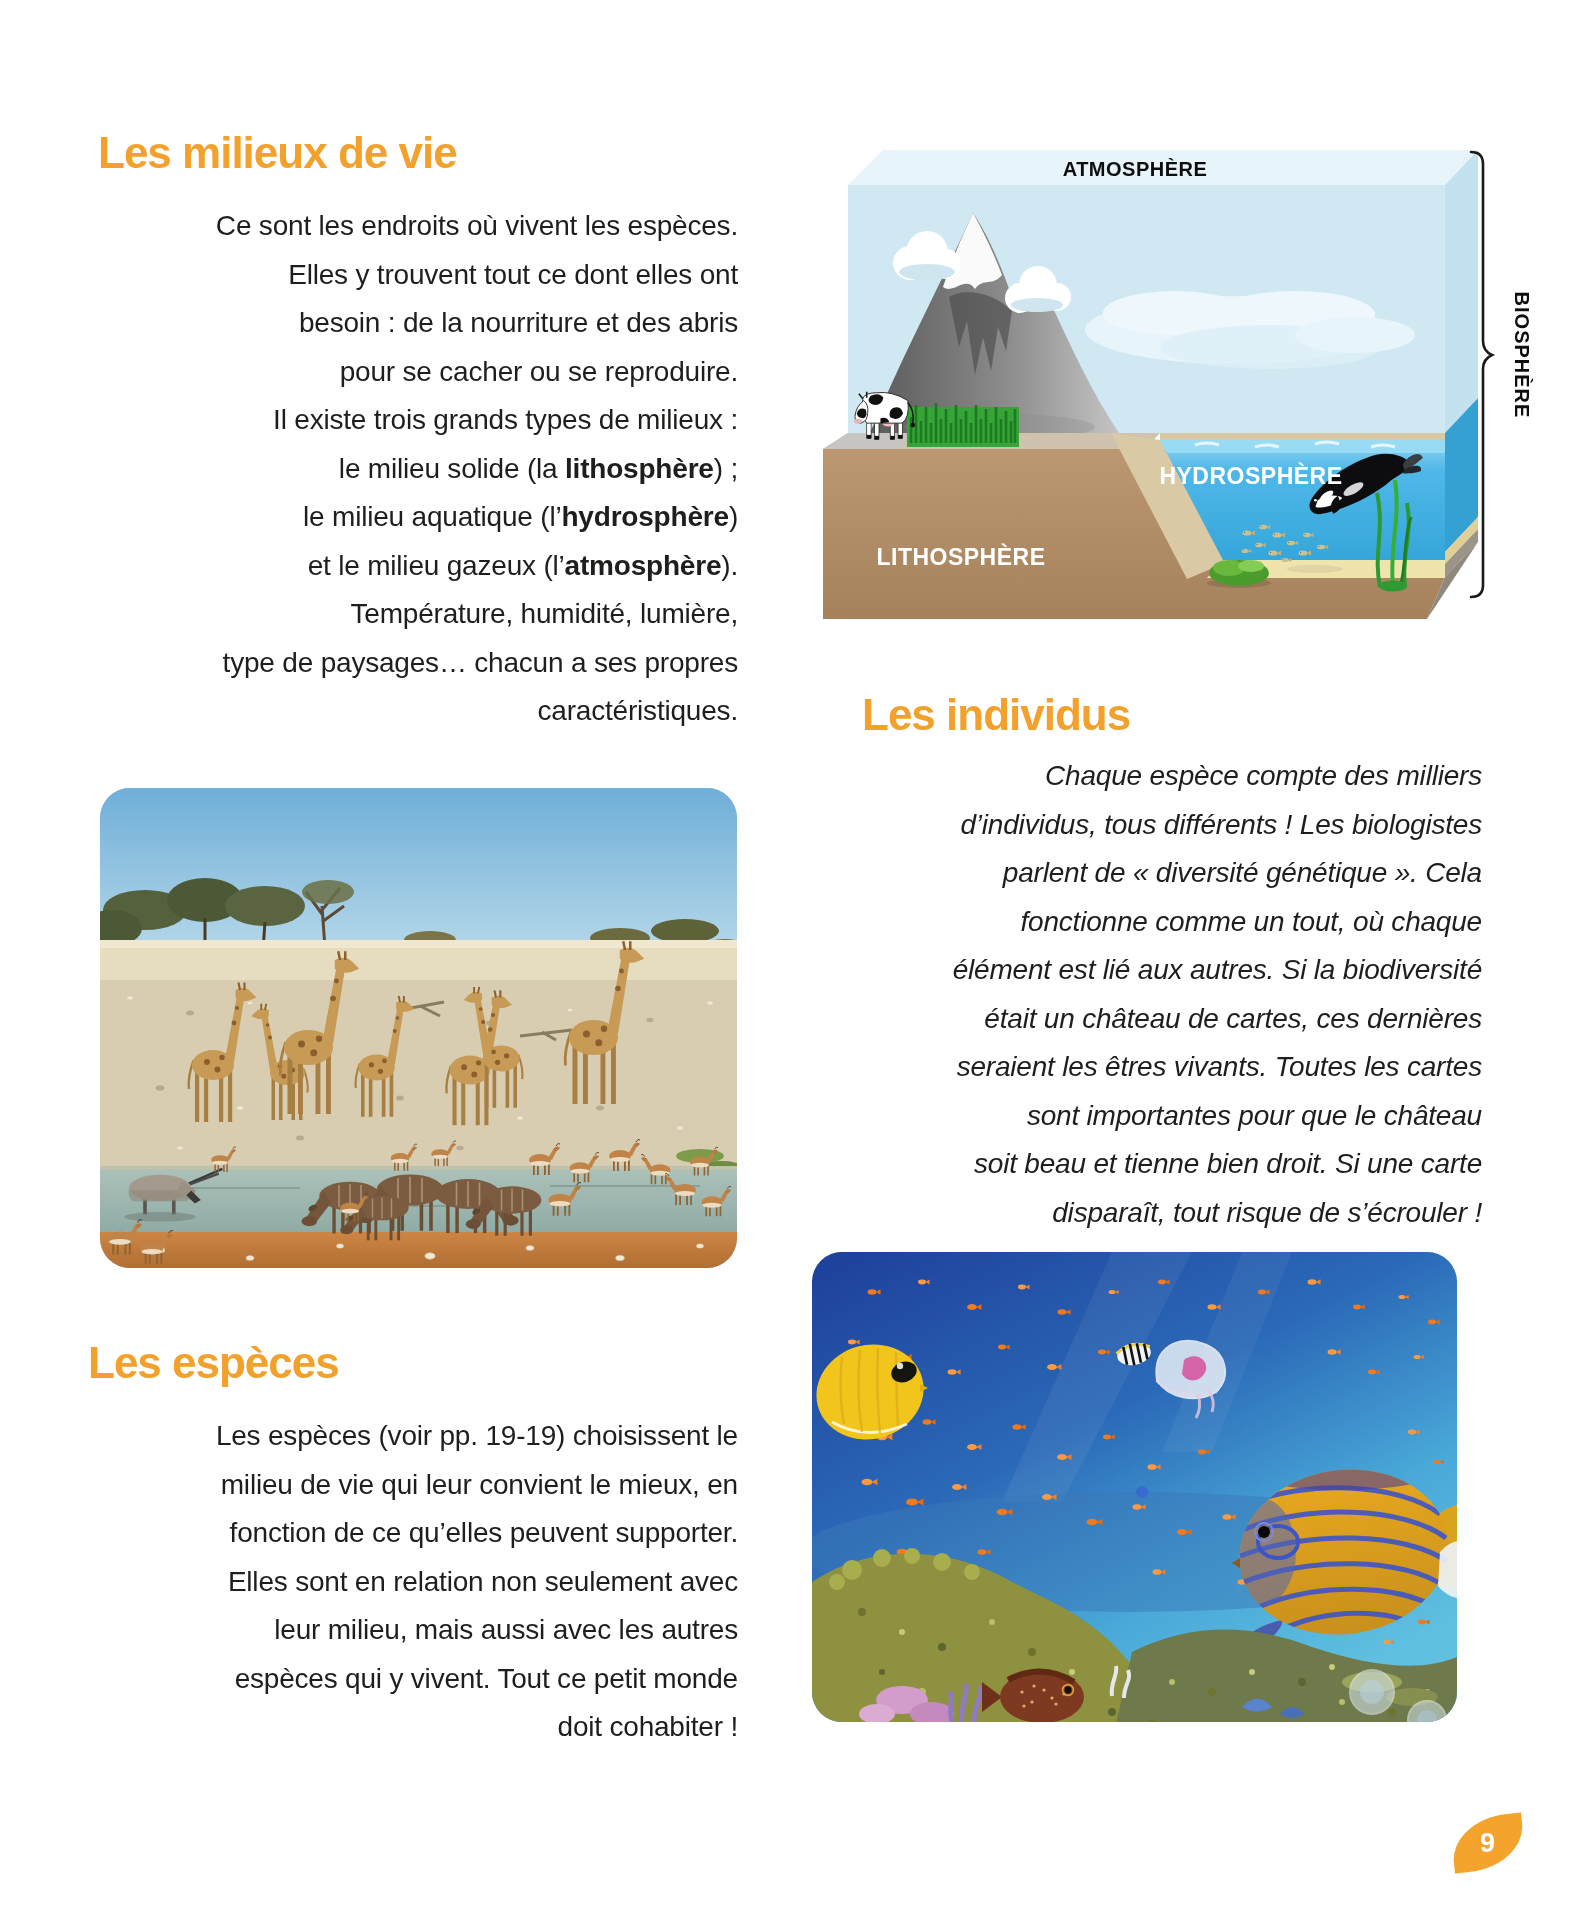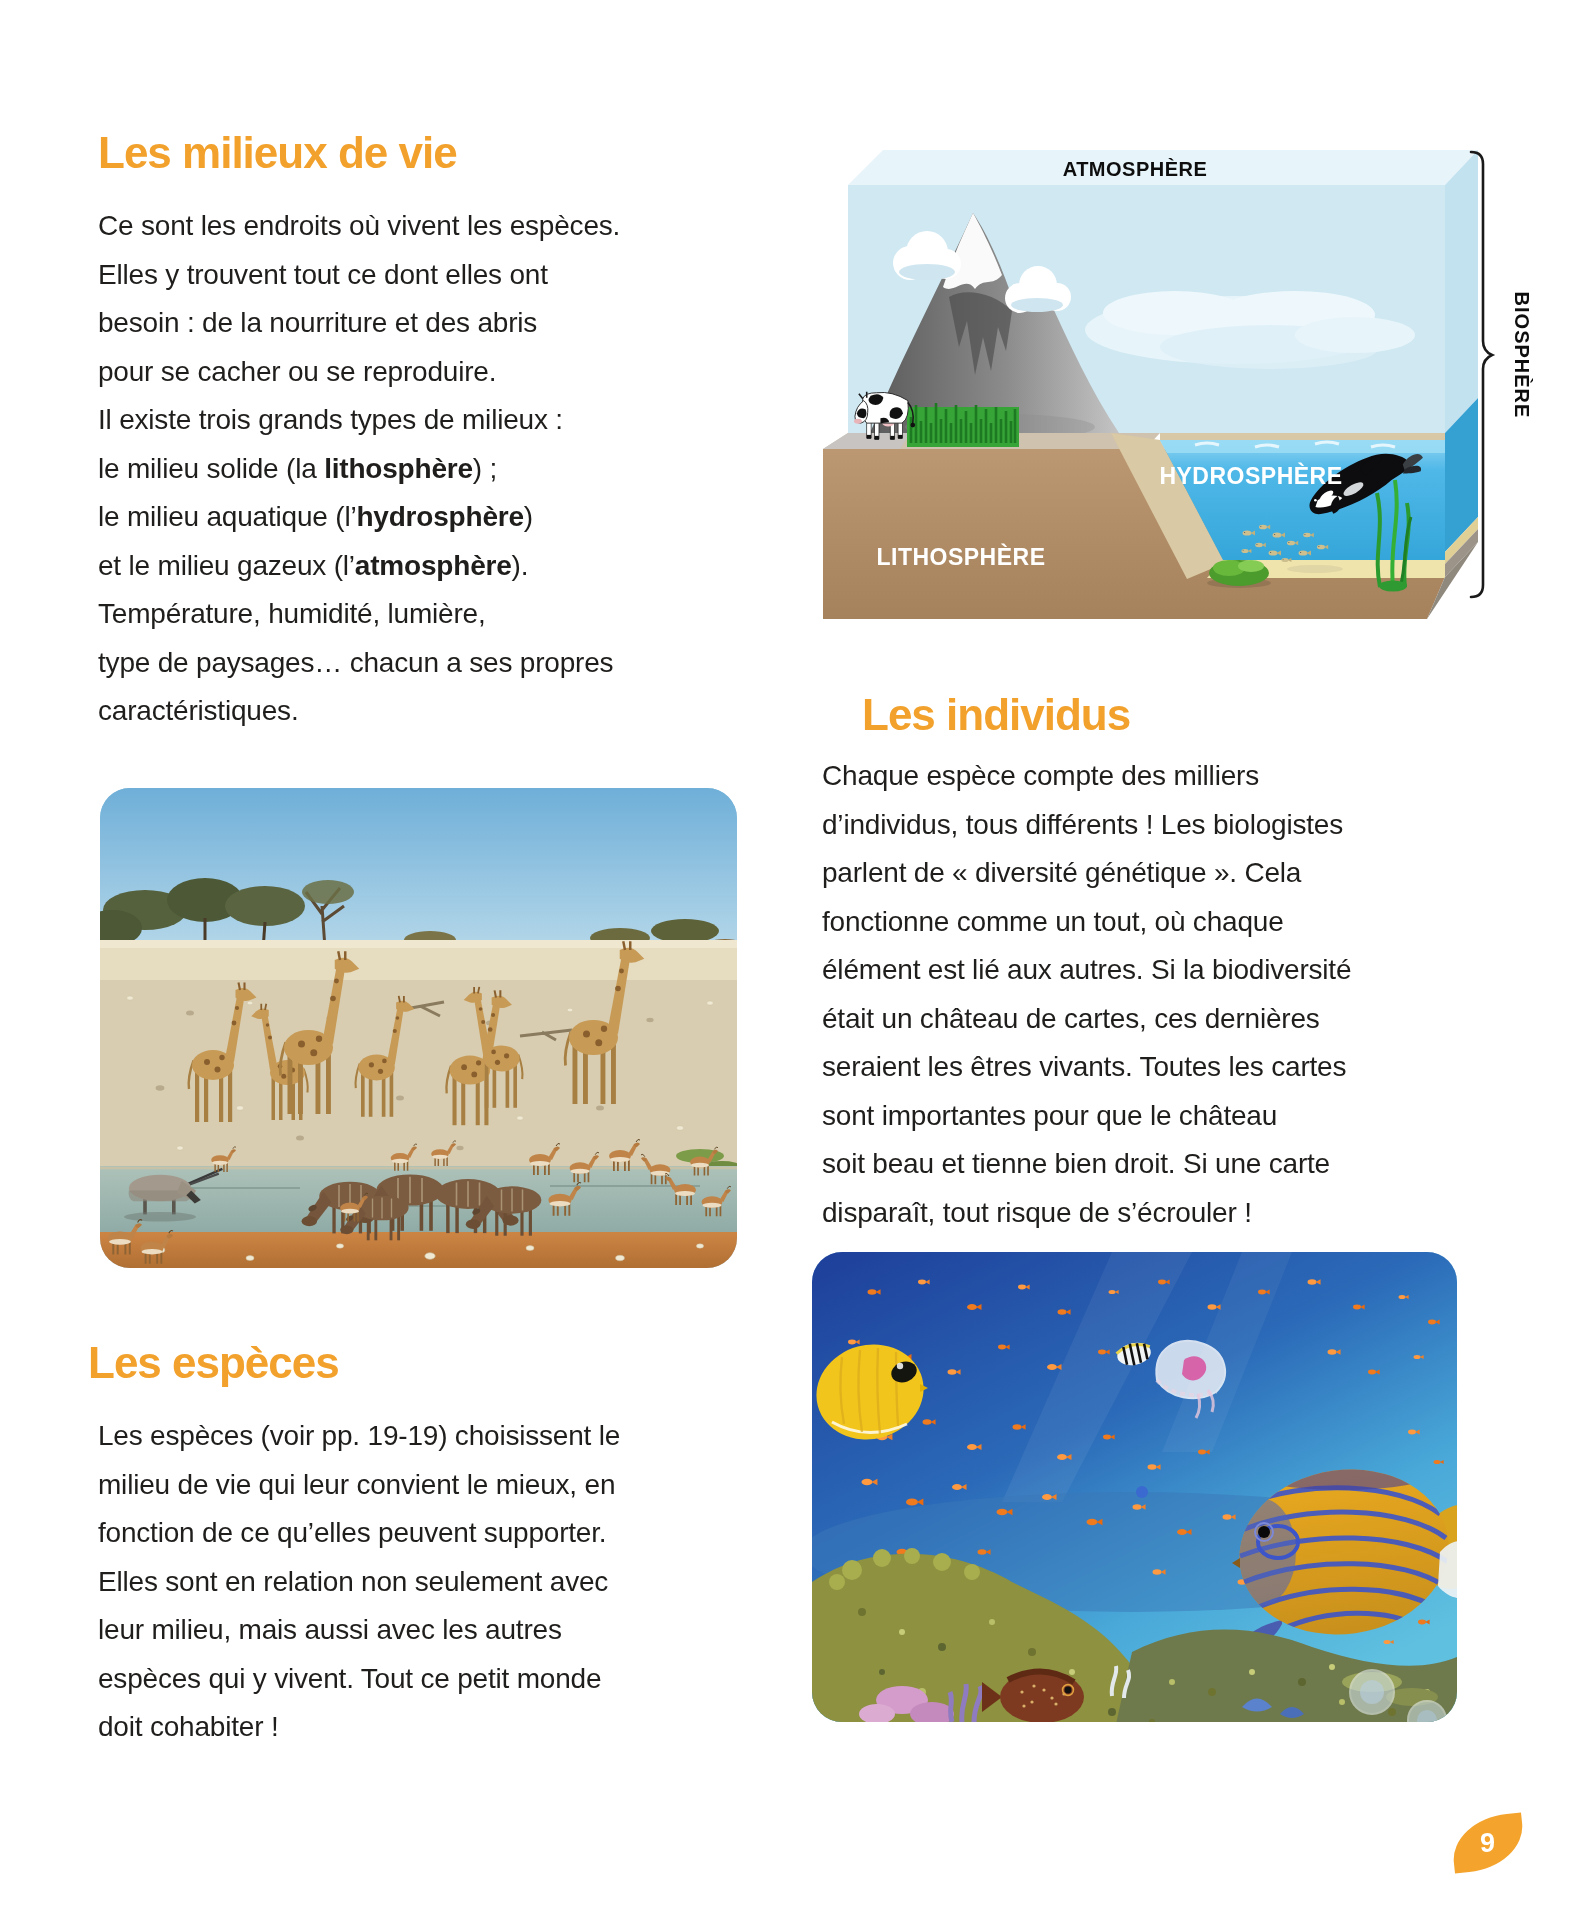--- a/index.html
+++ b/index.html
@@ -7,21 +7,21 @@
     position:relative;width:1592px;height:1930px;background:#ffffff;
     font-family:"Liberation Sans",sans-serif;color:#1f1e1c;overflow:hidden;border-radius:11px;
   }
   .abs{position:absolute;}
   h1.sec{
     margin:0;font-size:44px;font-weight:bold;letter-spacing:-1px;
     color:#f2a12c;font-family:"Liberation Sans",sans-serif;
   }
   .body-text{
     margin:0;font-size:28px;line-height:48.5px;letter-spacing:-0.2px;
-    white-space:pre-line;color:#1f1e1c;
+    white-space:pre-line;color:#1f1e1c;text-align:right;
   }
   .body-text b{font-weight:bold;}
   .photo{
     border-radius:30px;overflow:hidden;background:#9ec7dd;
   }
   .photo svg{display:block;width:100%;height:100%;}
   .leaf{
     background:#f4a42c;border-radius:80% 0 80% 0;
     transform:rotate(-6deg);
     display:flex;align-items:center;justify-content:center;
@@ -421,21 +421,21 @@
     <text x="320" y="41" font-size="20" font-weight="bold" fill="#0e0e0e" text-anchor="middle" letter-spacing="0.5">ATMOSPHÈRE</text>
     <text x="436" y="349" font-size="23" font-weight="bold" fill="#ffffff" text-anchor="middle" letter-spacing="0.5">HYDROSPHÈRE</text>
     <text x="146" y="430" font-size="23" font-weight="bold" fill="#ffffff" text-anchor="middle" letter-spacing="0.5">LITHOSPHÈRE</text>
 
     <path d="M656 17 Q668 17 668 29 L668 206 Q668 216 677 220 Q668 224 668 234 L668 450 Q668 462 656 462" stroke="#1a1a1a" stroke-width="2.6" fill="none" stroke-linecap="round"></path>
     <text x="700" y="220" font-size="20" font-weight="bold" fill="#0e0e0e" text-anchor="middle" letter-spacing="1" transform="rotate(90 700 220)">BIOSPHÈRE</text>
   </svg>
 
   <h1 class="sec abs" style="left:822px;top:690px;margin-left:40px;">Les individus</h1>
 
-  <p class="body-text abs" style="left:822px;top:752px;width:660px;">Chaque espèce compte des milliers
+  <p class="body-text abs" style="left:822px;top:752px;width:660px;font-style:italic;">Chaque espèce compte des milliers
 d’individus, tous différents ! Les biologistes
 parlent de « diversité génétique ». Cela
 fonctionne comme un tout, où chaque
 élément est lié aux autres. Si la biodiversité
 était un château de cartes, ces dernières
 seraient les êtres vivants. Toutes les cartes
 sont importantes pour que le château
 soit beau et tienne bien droit. Si une carte
 disparaît, tout risque de s’écrouler !</p>
 

